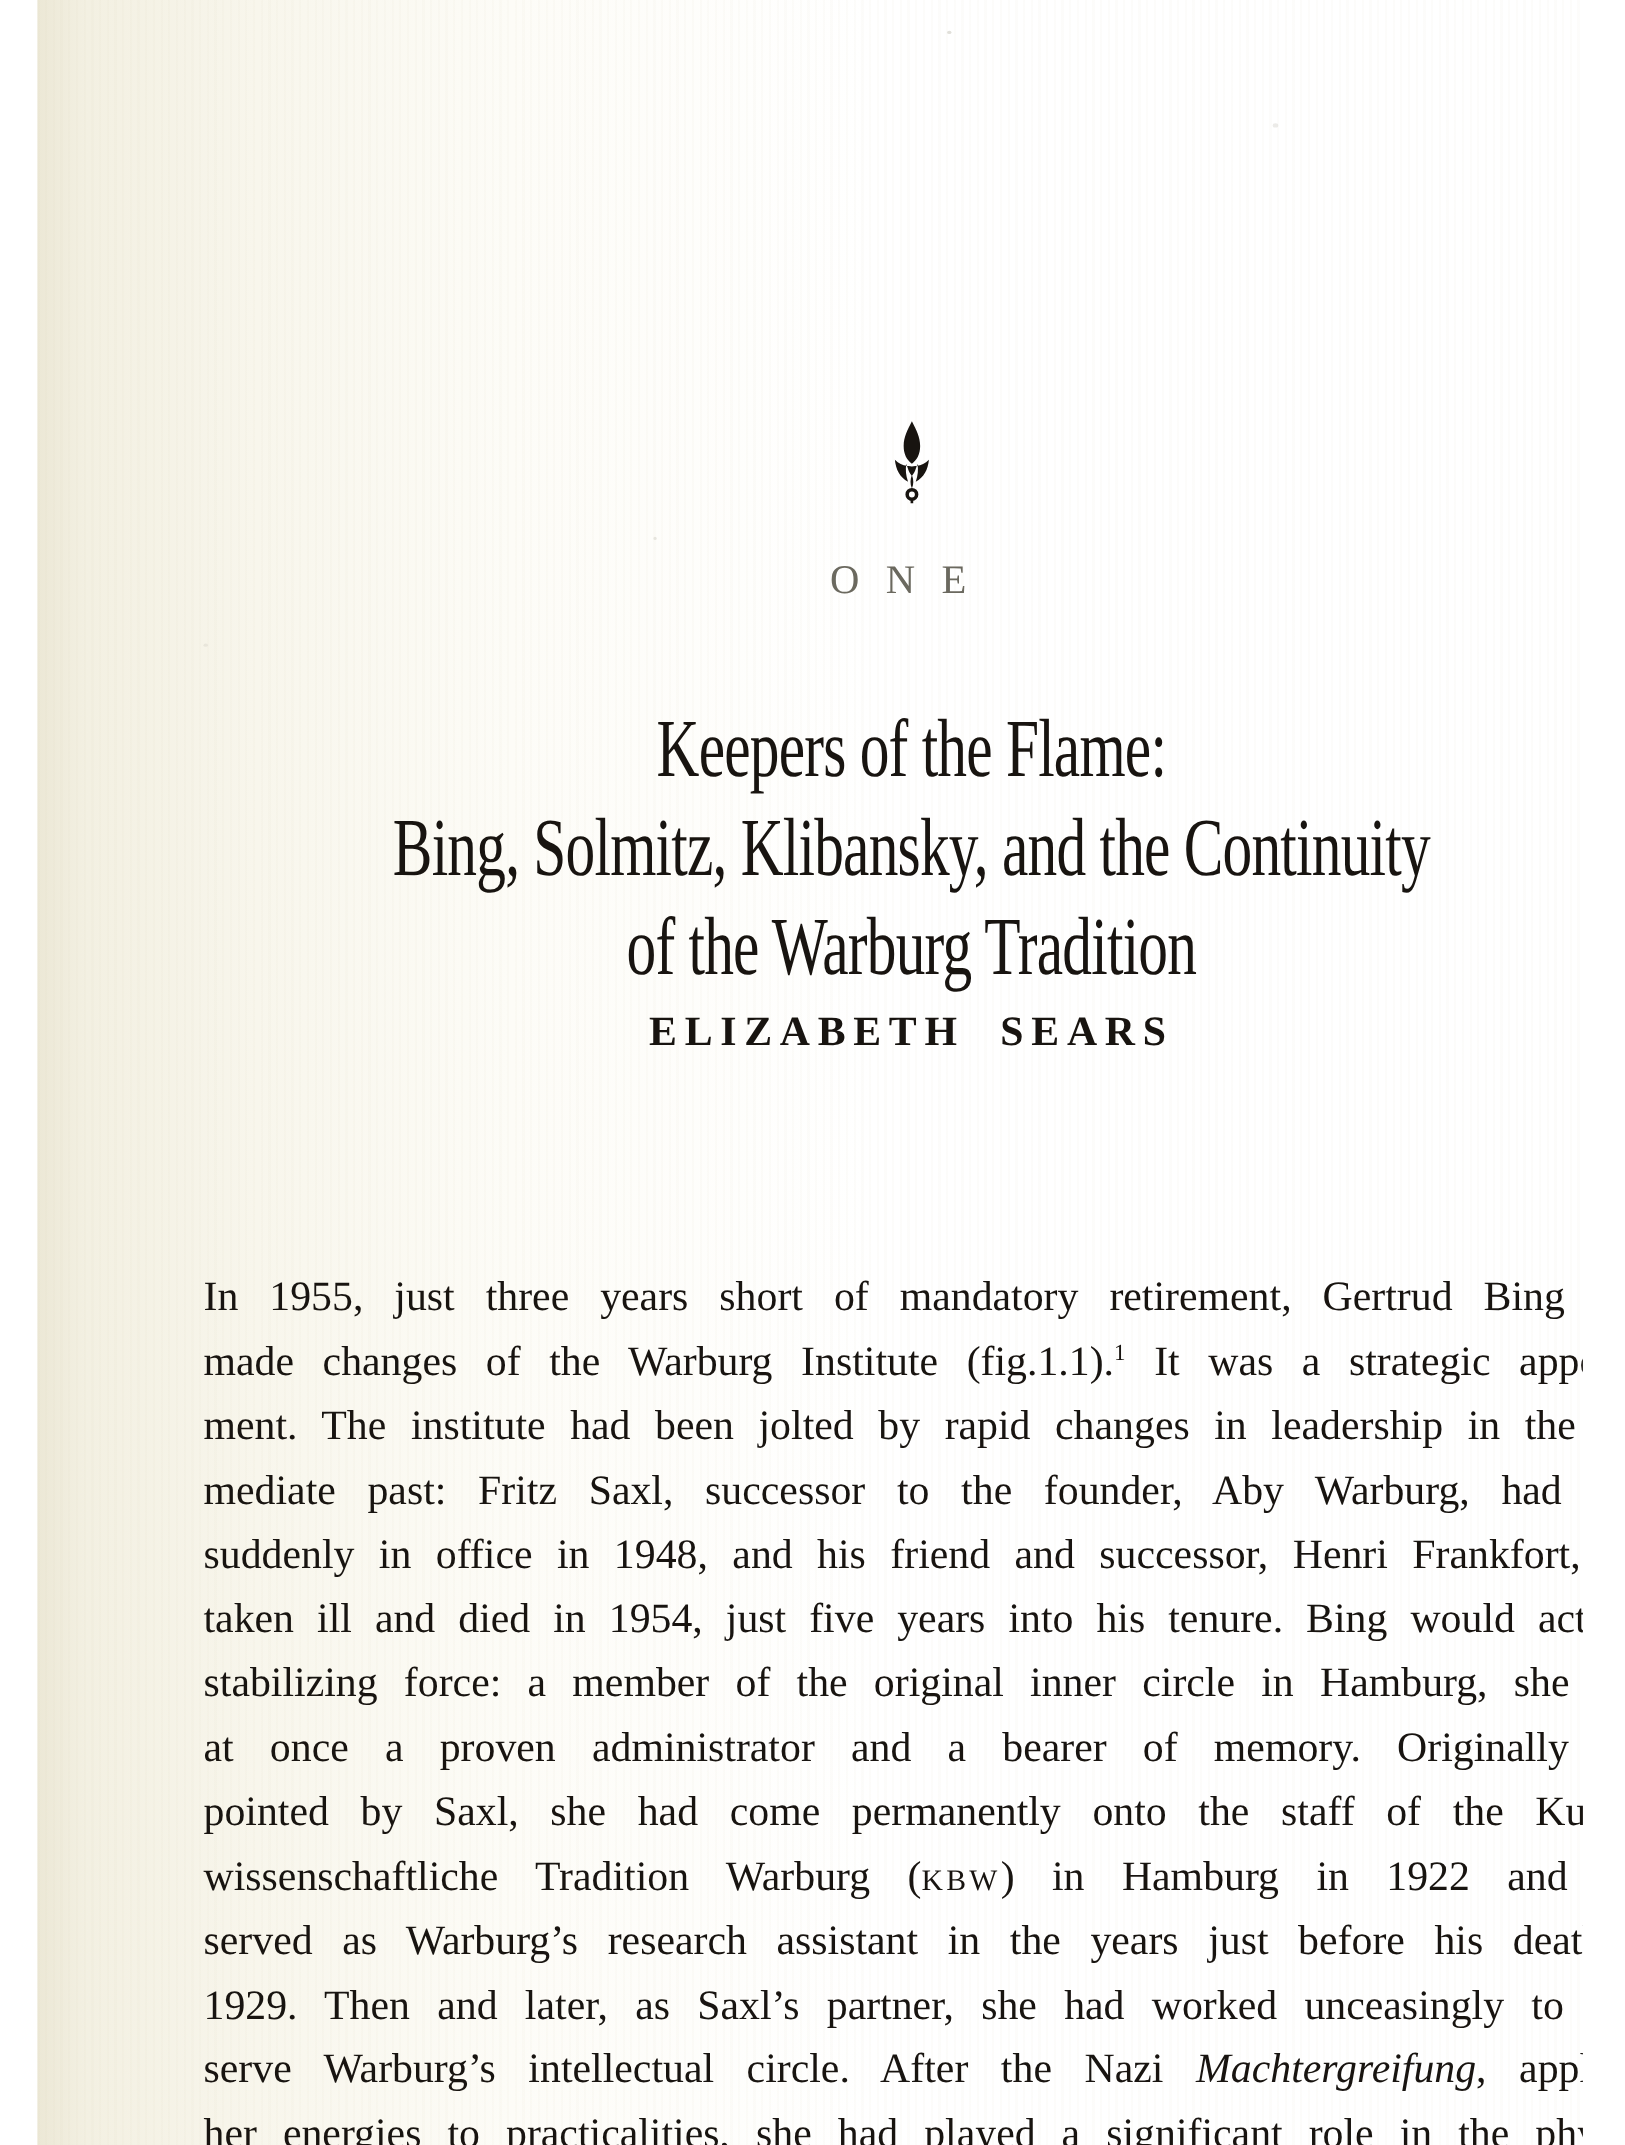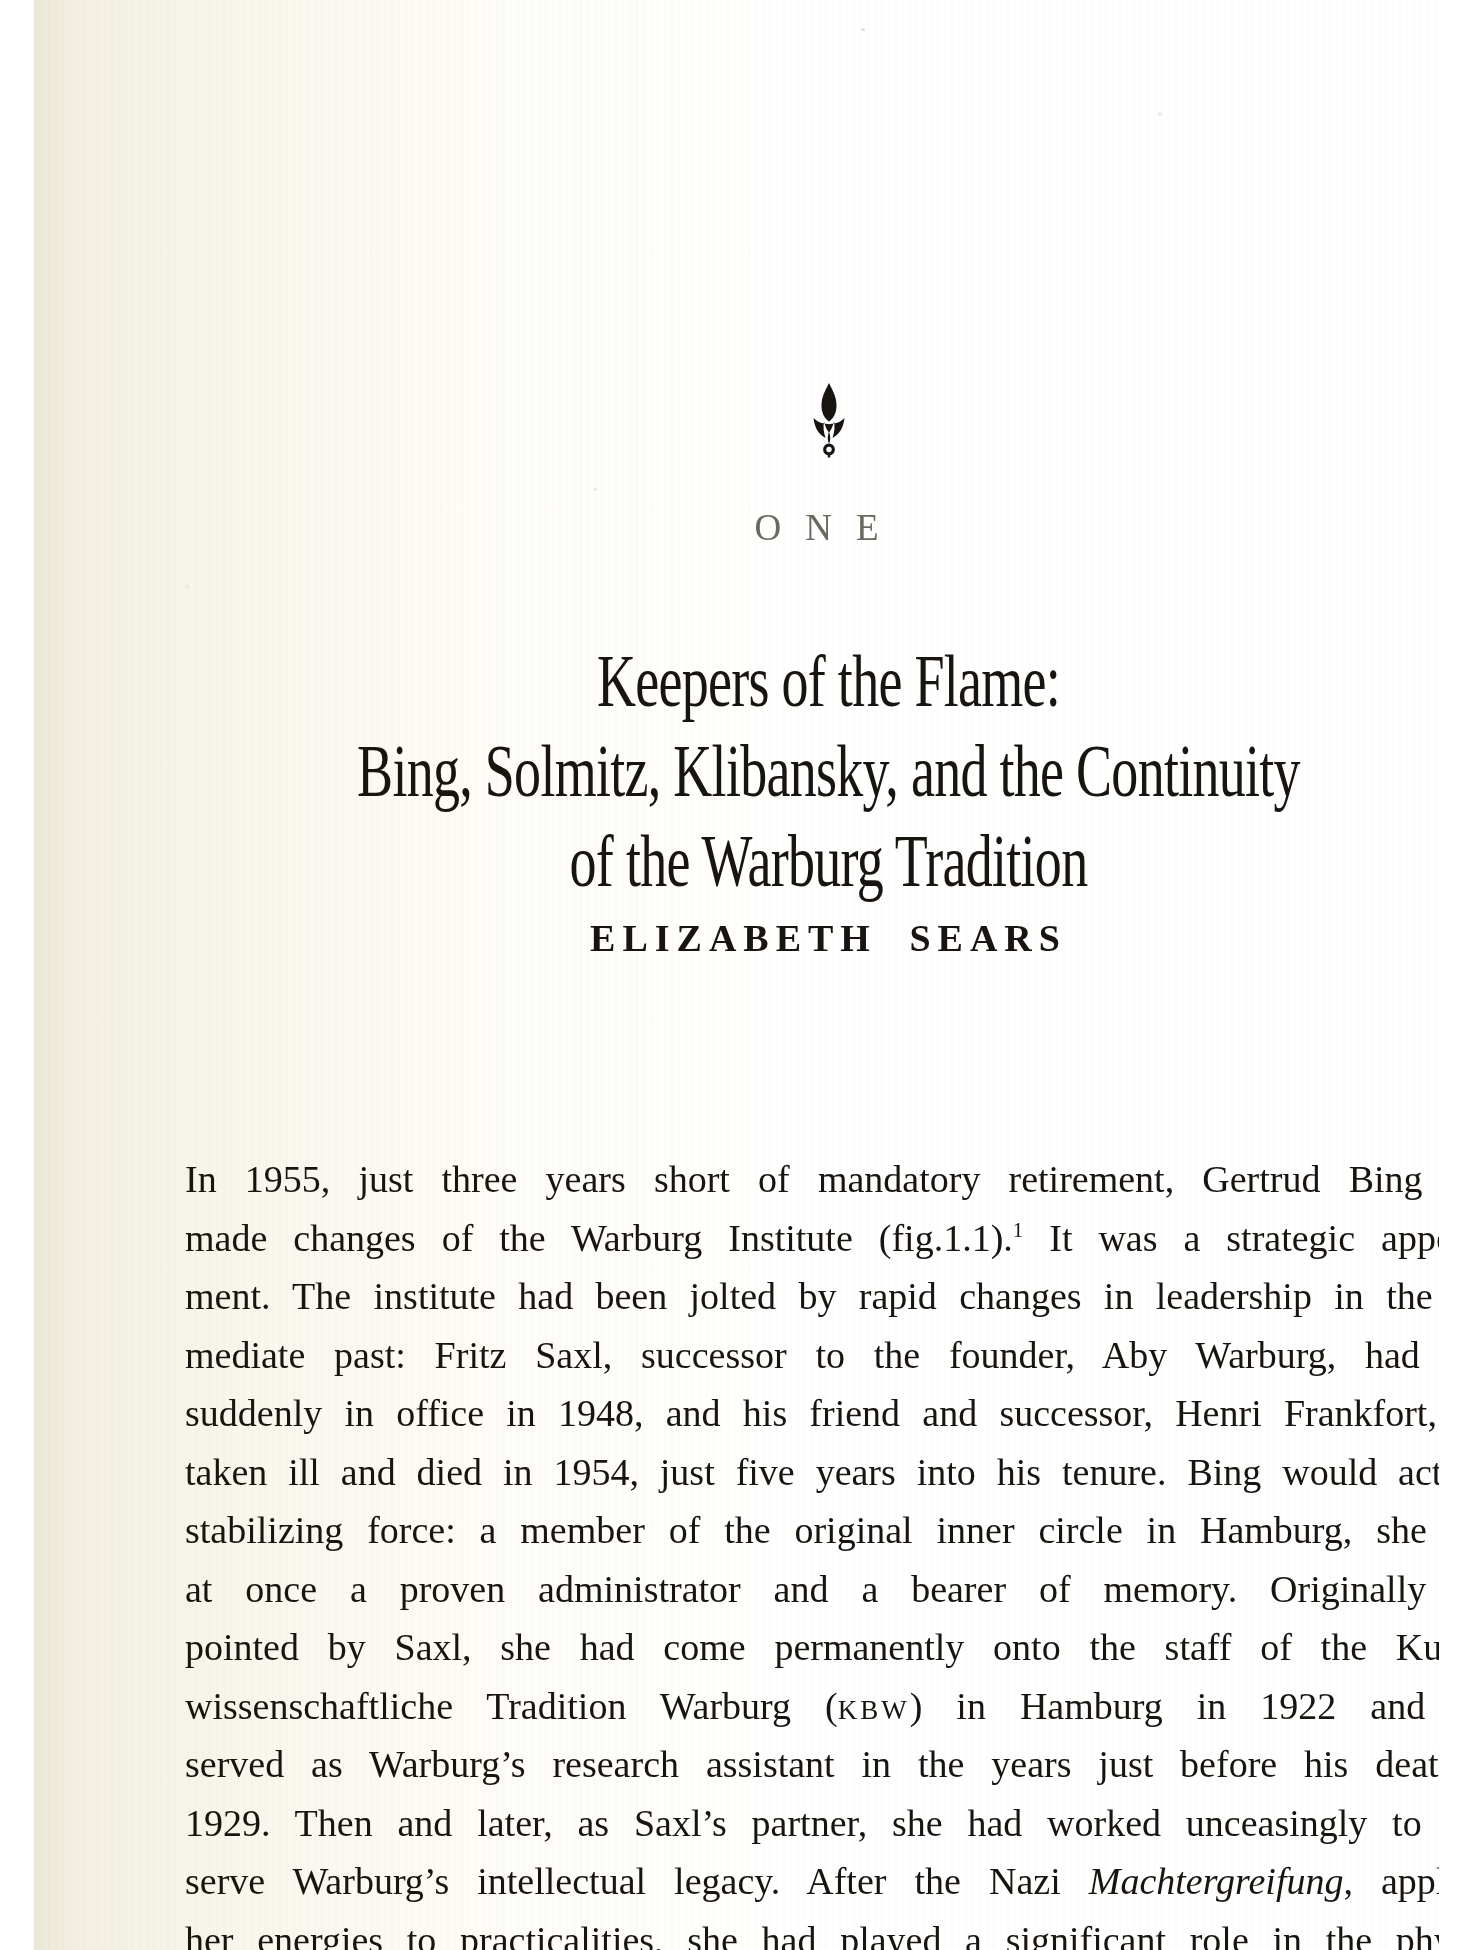--- a/index.html
+++ b/index.html
@@ -117,21 +117,21 @@
       <div class="body-line"><span>ment. The institute had been jolted by rapid changes in leadership in the im</span></div>
       <div class="body-line"><span>mediate past: Fritz Saxl, successor to the founder, Aby Warburg, had die</span></div>
       <div class="body-line"><span>suddenly in office in 1948, and his friend and successor, Henri Frankfort, ha</span></div>
       <div class="body-line"><span>taken ill and died in 1954, just five years into his tenure. Bing would act as</span></div>
       <div class="body-line"><span>stabilizing force: a member of the original inner circle in Hamburg, she wa</span></div>
       <div class="body-line"><span>at once a proven administrator and a bearer of memory. Originally ap</span></div>
       <div class="body-line"><span>pointed by Saxl, she had come permanently onto the staff of the Kultur</span></div>
       <div class="body-line"><span>wissenschaftliche Tradition Warburg (</span><span class="sc">kbw</span><span>) in Hamburg in 1922 and ha</span></div>
       <div class="body-line"><span>served as Warburg’s research assistant in the years just before his death i</span></div>
       <div class="body-line"><span>1929. Then and later, as Saxl’s partner, she had worked unceasingly to pre</span></div>
-      <div class="body-line"><span>serve Warburg’s intellectual legacy. After the Nazi </span><i>Machtergreifung</i><span>, applyin</span></div>
+      <div class="body-line"><span>serve Warburg’s intellectual circle. After the Nazi </span><i>Machtergreifung</i><span>, applyin</span></div>
       <div class="body-line"><span>her energies to practicalities, she had played a significant role in the physic</span></div>
     </div>
 
   <div class="speck s1"></div>
   <div class="speck s2"></div>
   <div class="speck s3"></div>
   <div class="speck s4"></div>
 </div>
 
 </body></html>

